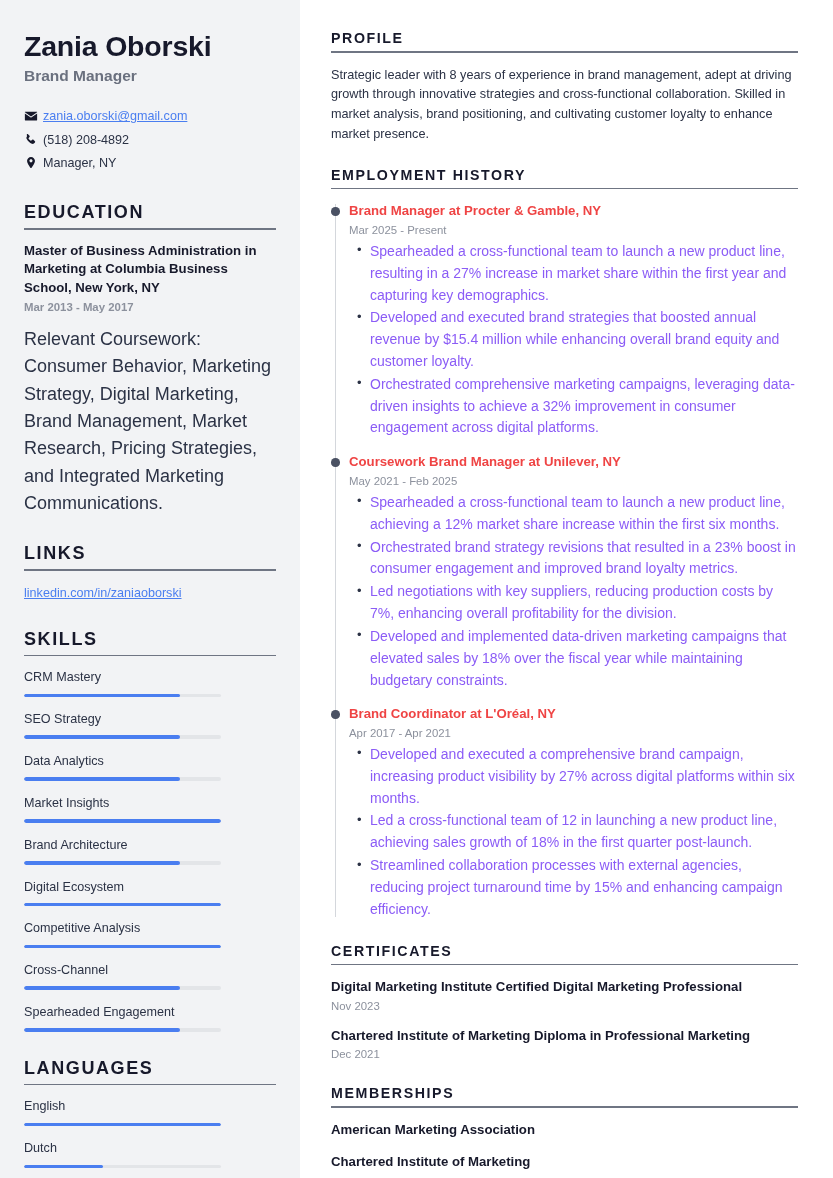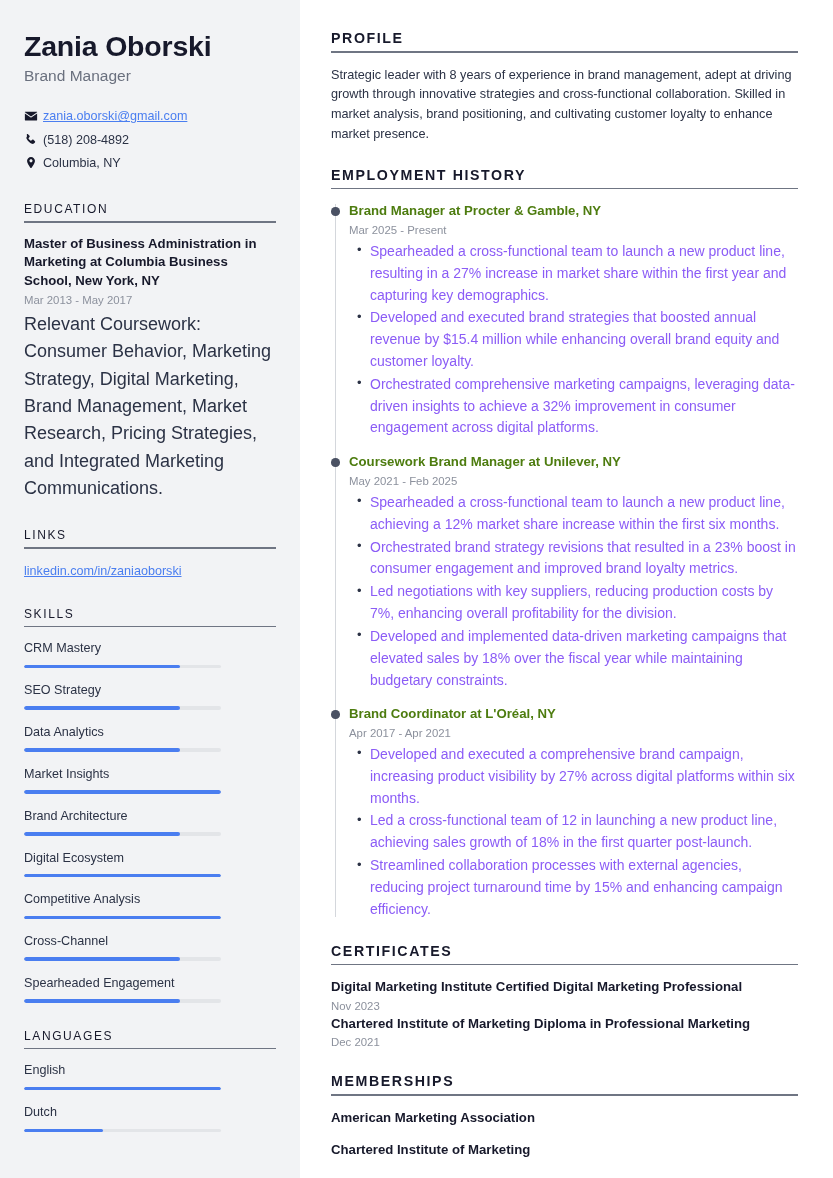--- a/index.html
+++ b/index.html
@@ -33,21 +33,21 @@
     font-size: 28.5px;
     font-weight: bold;
     color: #17192b;
     letter-spacing: -0.2px;
     line-height: 1.15;
     margin: 0 0 4px 0;
   }
   .job-title {
     font-size: 15.5px;
     color: #6a707e;
-    font-weight: normal;
+    font-weight: bold;
     line-height: 1.2;
     margin: 0 0 22px 0;
   }
   .contact-list {
     margin: 0 0 30px 0;
   }
   .contact-row {
     display: flex;
     align-items: center;
     gap: 5px;
@@ -64,22 +64,22 @@
     justify-content: center;
     color: #17192b;
   }
   .contact-icon svg { display: block; }
   .contact-link {
     color: #4a7ef0;
     text-decoration: underline;
   }
 
   .sec-head {
-    font-size: 12px;
-    font-weight: normal;
+    font-size: 18px;
+    font-weight: bold;
     letter-spacing: 1.6px;
     color: #17192b;
     text-transform: uppercase;
     margin: 0 0 5px 0;
   }
   .sec-rule {
     height: 1.5px;
     background: #6f7583;
     margin-bottom: 12px;
   }
@@ -89,21 +89,22 @@
     font-size: 13.2px;
     font-weight: bold;
     color: #17192b;
     line-height: 1.42;
     margin: 0 0 1px 0;
   }
   .edu-date {
     font-size: 11.4px;
     color: #8c919d;
     line-height: 1.5;
-    margin: 0 0 2px 0;
+    margin: 0 0 10px 0;
+    font-weight: bold;
   }
   .edu-desc {
     font-size: 18px;
     color: #2b3245;
     line-height: 1.52;
     margin: 0;
   }
 
   .link-item {
     font-size: 12.6px;
@@ -181,21 +182,21 @@
     left: -18px;
     top: 5px;
     width: 8.5px;
     height: 8.5px;
     border-radius: 50%;
     background: #4a5163;
   }
   .job-head {
     font-size: 13.2px;
     font-weight: bold;
-    color: #4d7c0f;
+    color: #ef4444;
     line-height: 1.4;
     margin: 0 0 1px 0;
   }
   .job-date {
     font-size: 11.4px;
     color: #8c919d;
     line-height: 1.5;
     margin: 0 0 2px 0;
   }
   .bullets {
@@ -212,21 +213,21 @@
   }
   .bullets li::before {
     content: "\2022";
     position: absolute;
     left: -13px;
     top: -0.5px;
     color: #2b3245;
     font-size: 13px;
   }
 
-  .cert-item { margin-bottom: 0; }
+  .cert-item { margin-bottom: 12px; }
   .cert-item:last-child { margin-bottom: 0; }
   .cert-name {
     font-size: 13.2px;
     font-weight: bold;
     color: #17192b;
     line-height: 1.4;
     margin: 0 0 1px 0;
   }
   .cert-date {
     font-size: 11.4px;
@@ -269,21 +270,21 @@
             </svg>
         </span>
         <span>(518) 208-4892</span>
       </div>
       <div class="contact-row">
         <span class="contact-icon">
           <svg width="14" height="14" viewBox="0 0 16 16" fill="currentColor">
               <path d="M8 1C5.5 1 3.5 3 3.5 5.5c0 3.3 3.9 8 4.1 8.2.2.2.6.2.8 0 .2-.2 4.1-4.9 4.1-8.2C12.5 3 10.5 1 8 1zm0 6.3c-1 0-1.8-.8-1.8-1.8S7 3.7 8 3.7s1.8.8 1.8 1.8S9 7.3 8 7.3z"></path>
             </svg>
         </span>
-        <span>Columbia, NY</span>
+        <span>Manager, NY</span>
       </div>
     </div>
 
     <section class="sidebar-section">
       <h2 class="sec-head">EDUCATION</h2>
       <div class="sec-rule"></div>
       <div>
         <div class="edu-title">Master of Business Administration in Marketing at Columbia Business School, New York, NY</div>
         <div class="edu-date">Mar 2013 - May 2017</div>
         <p class="edu-desc">Relevant Coursework: Consumer Behavior, Marketing Strategy, Digital Marketing, Brand Management, Market Research, Pricing Strategies, and Integrated Marketing Communications.</p>

